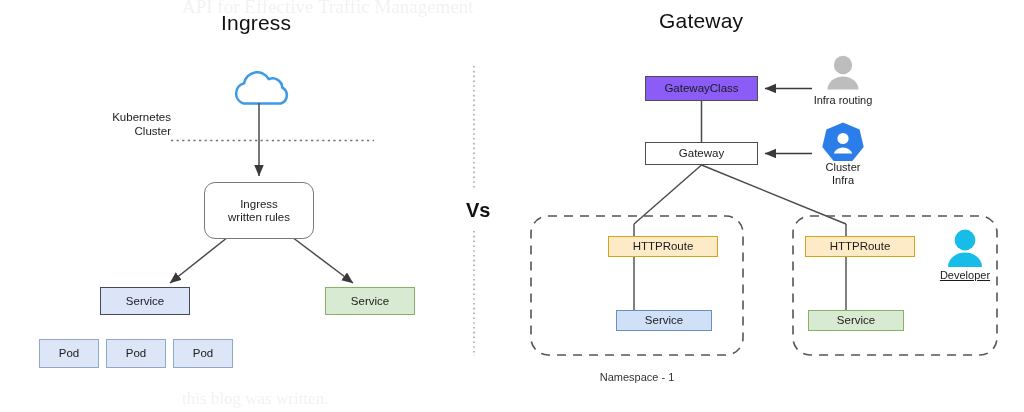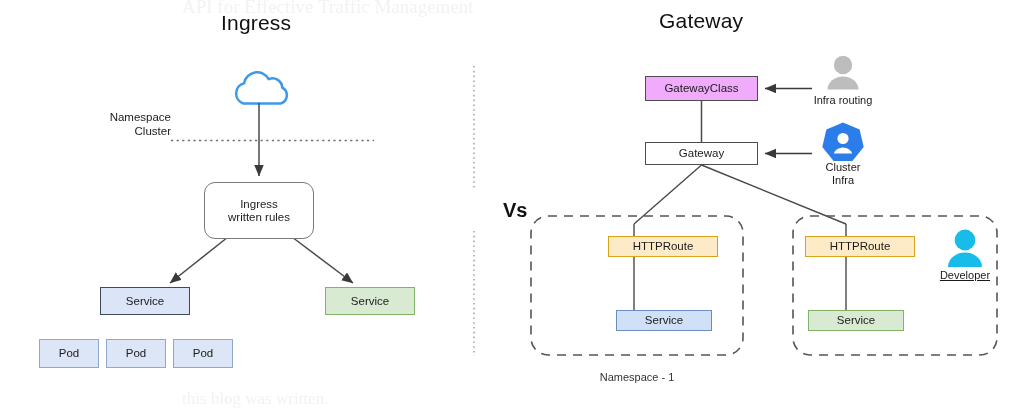--- a/index.html
+++ b/index.html
@@ -15,21 +15,21 @@
   .ghost{
     color:#f2f2f2;white-space:nowrap;pointer-events:none;
   }
   .ghost-top{left:182px;top:-4px;font-size:19px;font-family:"Liberation Serif","DejaVu Serif",serif;}
   .ghost-bottom{left:182px;top:389px;font-size:17px;font-family:"Liberation Serif","DejaVu Serif",serif;}
 
   .section-title{font-size:21px;color:#111;letter-spacing:.2px;}
   #ingress-title{left:221px;top:11px;}
   #gateway-title{left:659px;top:9px;}
 
-  .vs-label{left:466px;top:199px;font-size:20px;font-weight:bold;color:#111;margin-left:37px;}
+  .vs-label{left:466px;top:199px;font-size:20px;font-weight:bold;color:#111;}
 
   .cluster-label{left:101px;top:110px;font-size:11.5px;line-height:14px;text-align:right;width:70px;color:#1b1b1b;}
 
   
   .node{
     position:absolute;box-sizing:border-box;
     display:flex;align-items:center;justify-content:center;
     font-size:11.5px;line-height:13px;text-align:center;color:#1b1b1b;
   }
   .node.rounded{border-radius:11px;}
@@ -104,21 +104,21 @@
       <circle cx="965" cy="240" r="10.4"></circle>
       <path d="M948,267 a17,14.4 0 0 1 34,0 z"></path>
     </g>
   </svg>
 
   <div class="abs section-title" id="ingress-title">Ingress</div>
   <div class="abs section-title" id="gateway-title">Gateway</div>
   <div class="abs vs-label">Vs</div>
 
   <div class="abs cluster-label">
-    <div>Namespace</div>
+    <div>Kubernetes</div>
     <div>Cluster</div>
   </div>
 
   <div class="node rounded" style="left:204px;top:182px;width:110px;height:57px;background:#ffffff;border:1.6px solid #7a7a7a;flex-direction:column;">
     <span>Ingress</span>
     <span>written rules</span>
   </div>
 
   <div class="node" style="left:100px;top:287px;width:90px;height:28px;background:#dbe5f7;border:1.8px solid #3f4a5c;">
     <span>Service</span>
@@ -131,21 +131,21 @@
   <div class="node" style="left:39px;top:339px;width:60px;height:29px;background:#dce6f6;border:1.3px solid #8fa8cc;">
     <span>Pod</span>
   </div>
   <div class="node" style="left:106px;top:339px;width:60px;height:29px;background:#dce6f6;border:1.3px solid #8fa8cc;">
     <span>Pod</span>
   </div>
   <div class="node" style="left:173px;top:339px;width:60px;height:29px;background:#dce6f6;border:1.3px solid #8fa8cc;">
     <span>Pod</span>
   </div>
 
-  <div class="node" style="left:645px;top:76px;width:113px;height:25px;background:#f0abfc;border:1.4px solid #4d4d4d;">
+  <div class="node" style="left:645px;top:76px;width:113px;height:25px;background:#8b5cf6;border:1.4px solid #4d4d4d;">
     <span>GatewayClass</span>
   </div>
   <div class="node" style="left:645px;top:142px;width:113px;height:23px;background:#ffffff;border:1.4px solid #4d4d4d;">
     <span>Gateway</span>
   </div>
 
   <div class="node" style="left:608px;top:236px;width:110px;height:21px;background:#fdebc8;border:1.4px solid #d6a419;">
     <span>HTTPRoute</span>
   </div>
   <div class="node" style="left:805px;top:236px;width:110px;height:21px;background:#fdebc8;border:1.4px solid #d6a419;">

